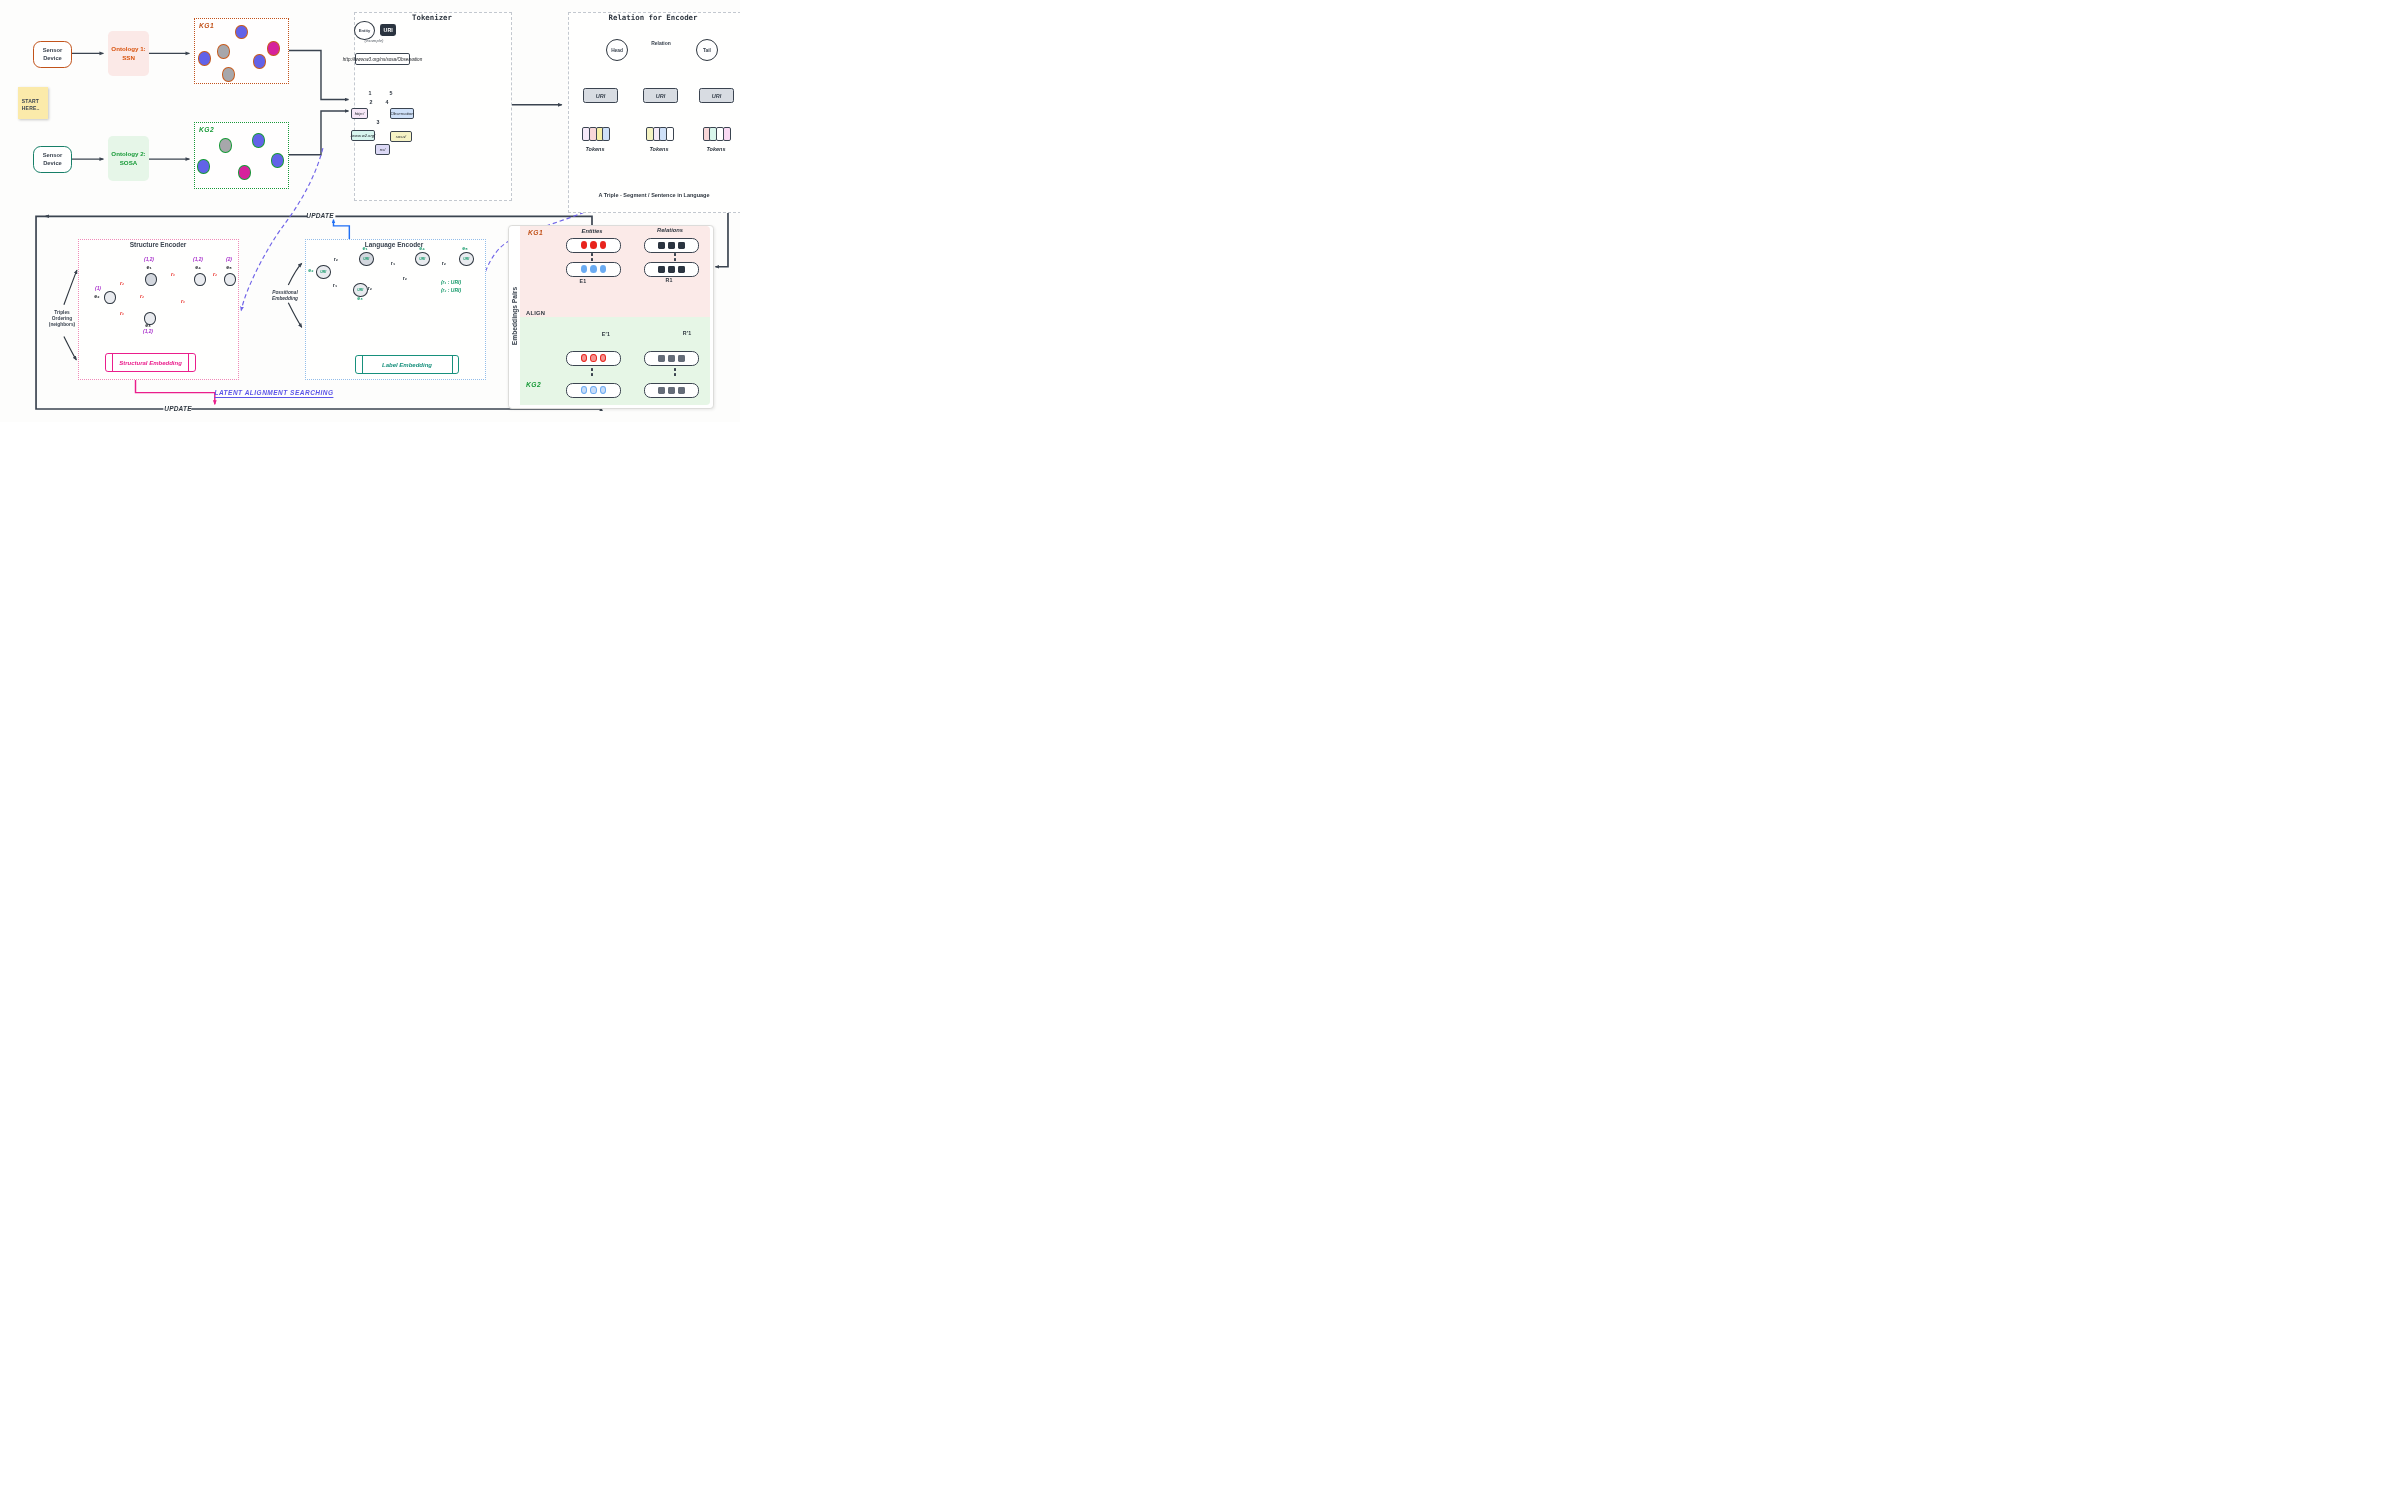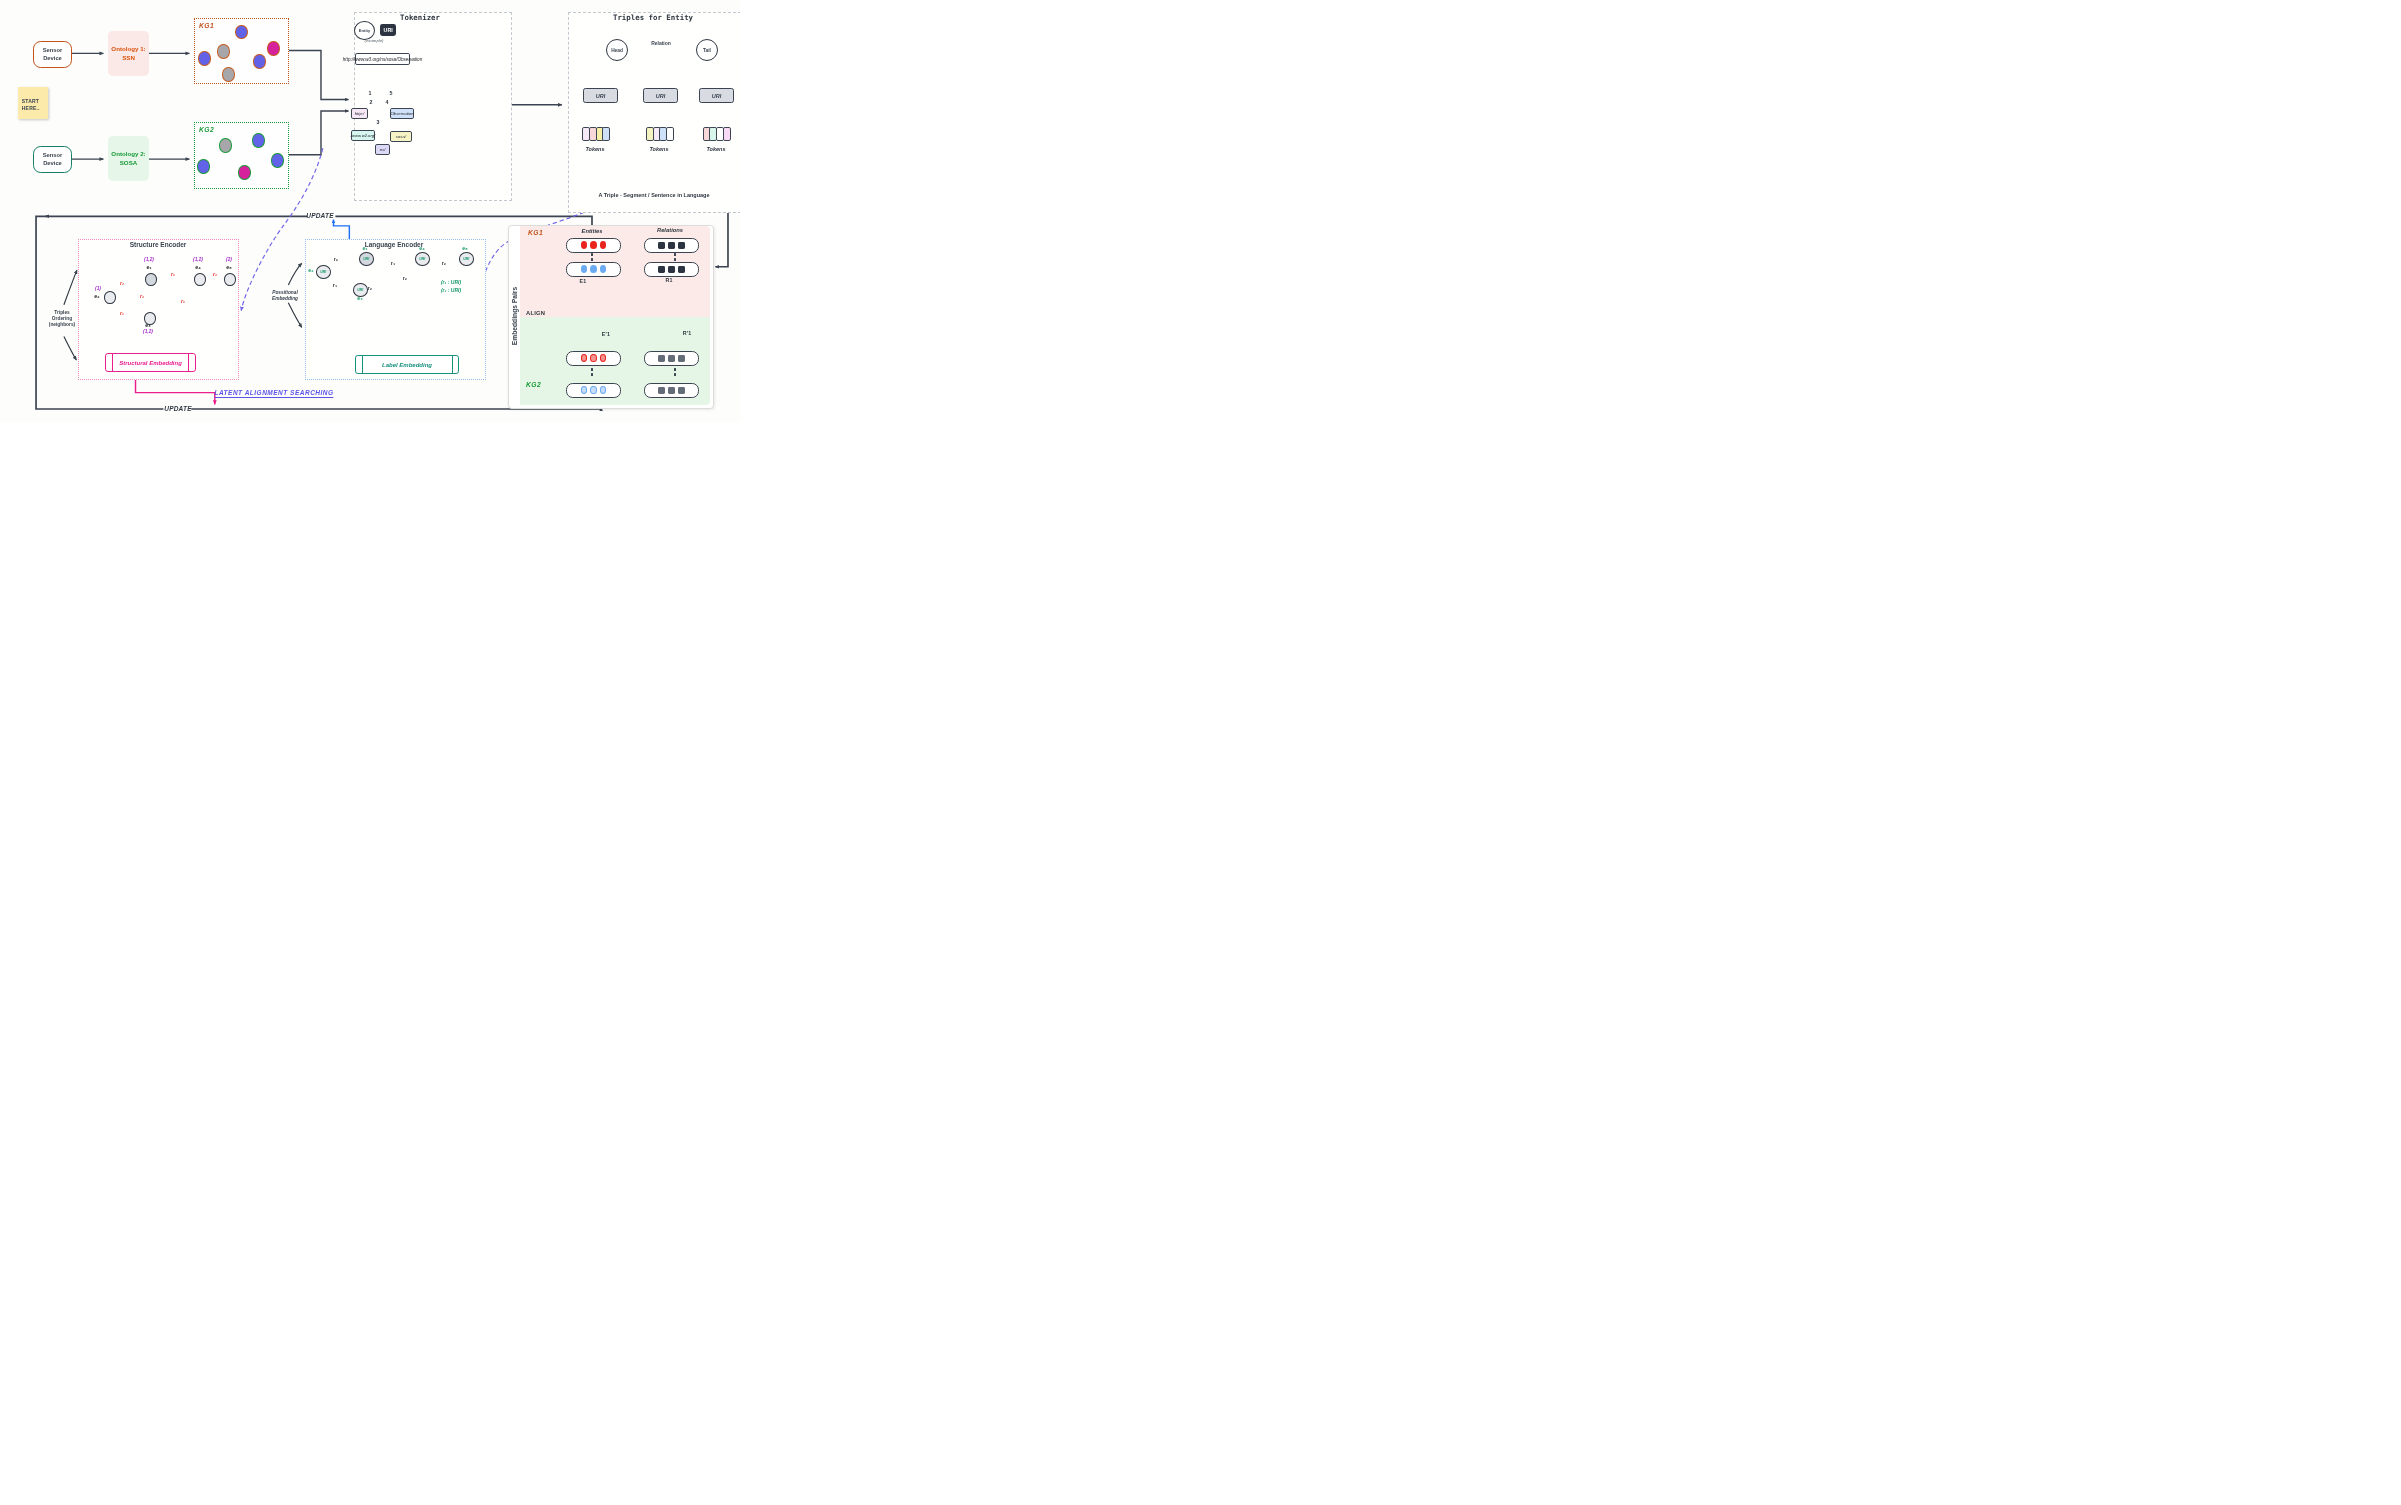--- a/index.html
+++ b/index.html
@@ -206,21 +206,21 @@
 <div class="abs" style="left:253px;top:54px;width:10.6px;height:12.5px;border-radius:50%;background:#6262e8;border:0.7px solid #c75b1d;"></div>
 <div class="abs" style="left:222px;top:67px;width:10.6px;height:12.5px;border-radius:50%;background:#a7a7ab;border:0.7px solid #c75b1d;"></div>
 
 <div class="abs" style="left:219px;top:138px;width:10.6px;height:12.5px;border-radius:50%;background:#a7a7ab;border:0.7px solid #169a37;"></div>
 <div class="abs" style="left:252px;top:133px;width:10.6px;height:12.5px;border-radius:50%;background:#6262e8;border:0.7px solid #169a37;"></div>
 <div class="abs" style="left:197px;top:159px;width:10.6px;height:12.5px;border-radius:50%;background:#6262e8;border:0.7px solid #169a37;"></div>
 <div class="abs" style="left:238px;top:165px;width:10.6px;height:12.5px;border-radius:50%;background:#d6219c;border:0.7px solid #169a37;"></div>
 <div class="abs" style="left:271px;top:153px;width:10.6px;height:12.5px;border-radius:50%;background:#6262e8;border:0.7px solid #169a37;"></div>
 
 <div class="abs dashbox" style="left:354px;top:12px;width:156px;height:187px;"></div>
-<div class="abs ctr monotitle" style="left:420px;top:12.5px;">Tokenizer</div>
+<div class="abs ctr monotitle" style="left:432px;top:12.5px;">Tokenizer</div>
 <div class="abs circlenode flexc" style="left:354px;top:21px;width:19px;height:17.3px;font-size:4.1px;">
       <span>Entity</span>
     </div>
 <div class="abs uridark flexc" style="left:380px;top:23.5px;width:16.3px;height:12.5px;">
       <span>URI</span>
     </div>
 <div class="abs ctr" style="left:374px;top:38px;font-style:italic;font-size:4.3px;color:#565d66;">(example)</div>
 <div class="abs urlbox flexc" style="left:355px;top:53px;width:53px;height:10px;">
       <span>http://www.w3.org/ns/sosa/Observation</span>
     </div>
@@ -241,21 +241,21 @@
       <span>/www.w2.org/</span>
     </div>
 <div class="abs tok flexc" style="left:390px;top:131px;width:19.7px;height:9px;background:#f6f3c5;">
       <span>sosa/</span>
     </div>
 <div class="abs tok flexc" style="left:375px;top:144px;width:13.4px;height:9px;background:#dcd9f6;">
       <span>ns/</span>
     </div>
 
 <div class="abs dashbox" style="left:568px;top:12px;width:171px;height:199px;"></div>
-<div class="abs ctr monotitle" style="left:653px;top:12.5px;">Triples for Entity</div>
+<div class="abs ctr monotitle" style="left:653px;top:12.5px;">Relation for Encoder</div>
 <div class="abs circlenode flexc" style="left:606px;top:39px;width:20px;height:20px;font-size:4.8px;">
       <span>Head</span>
     </div>
 <div class="abs circlenode flexc" style="left:696px;top:39px;width:20px;height:20px;font-size:4.8px;">
       <span>Tail</span>
     </div>
 <div class="abs ctr" style="left:661px;top:40px;font-weight:bold;font-size:5px;">Relation</div>
 <div class="abs uribox flexc" style="left:583px;top:88px;">
       <span>URI</span>
     </div>

